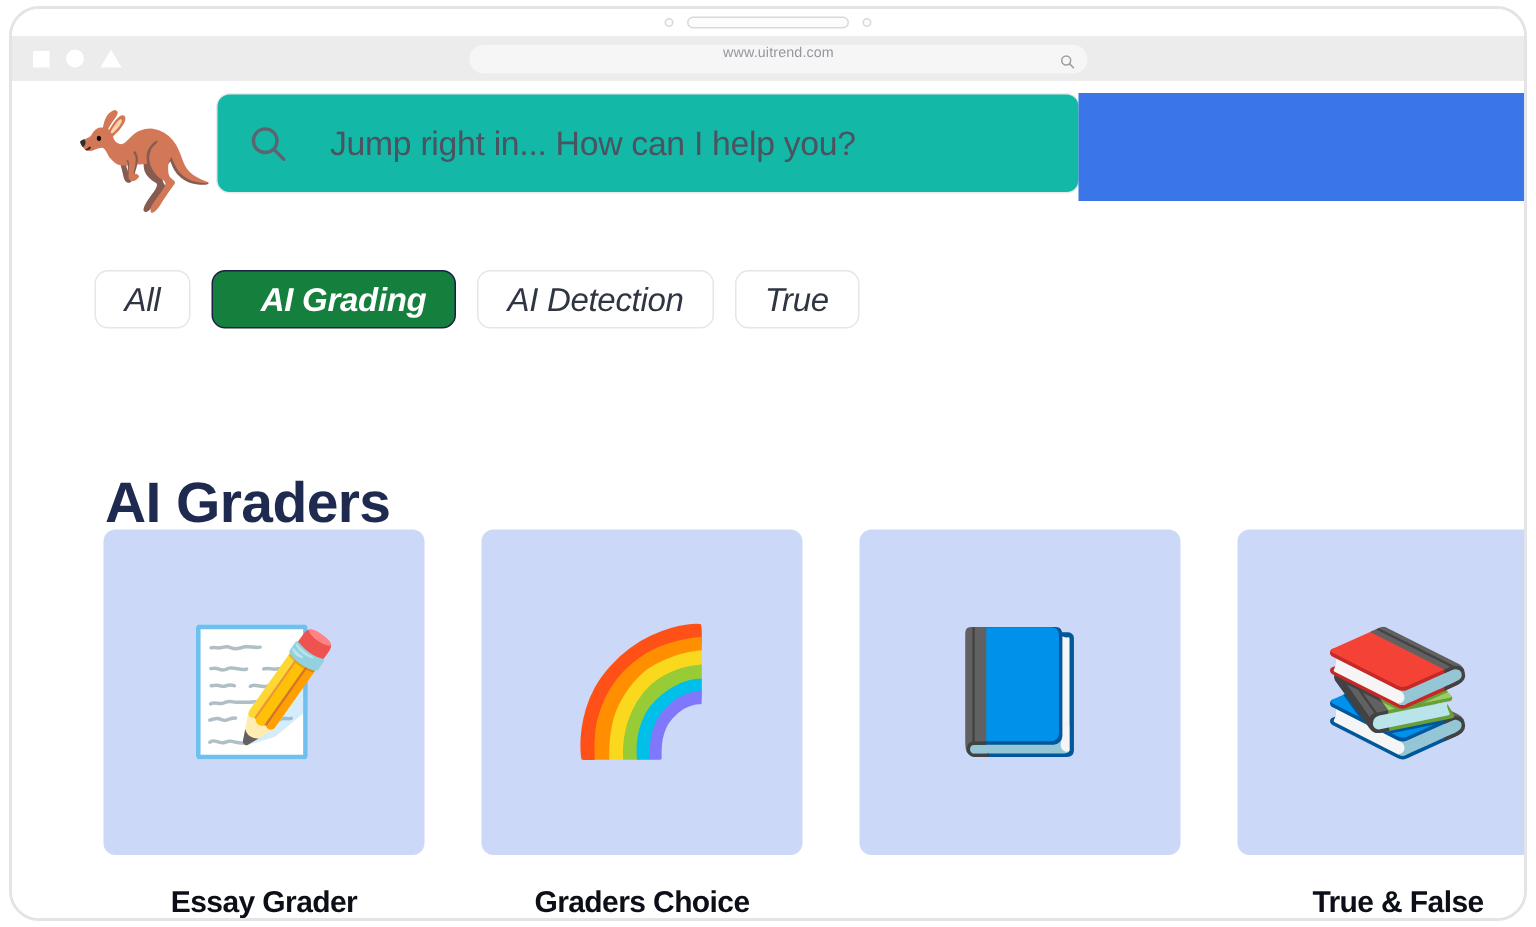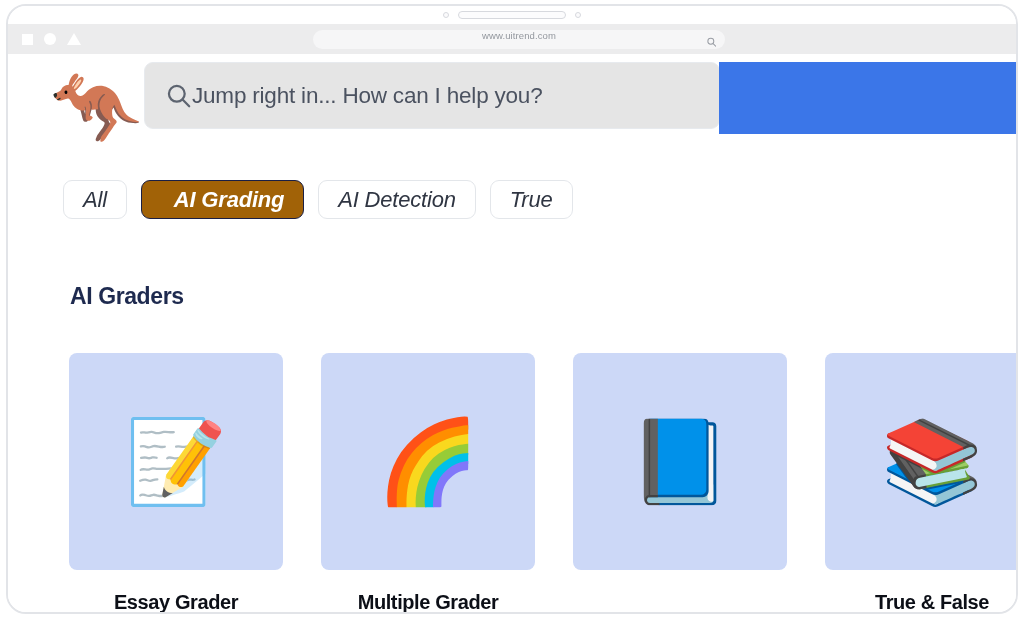--- a/index.html
+++ b/index.html
@@ -116,27 +116,27 @@
     align-items: flex-end;
     justify-content: center;
     font-size: 74px;
     line-height: 1;
     user-select: none;
   }
   .searchbar {
     position: absolute;
     left: 136px; top: 8px;
     width: 576px; height: 67px;
-    background: #e5e5e5;
+    background: #14b8a6;
     border: 1px solid #e7eaee;
     border-radius: 9px;
     display: flex;
     align-items: center;
     padding-left: 20px;
-    gap: 0;
+    gap: 28px;
   }
   .search-icon { width: 27px; height: 27px; color: #5d6470; flex: 0 0 auto; }
   .search-placeholder {
     font-size: 22.5px;
     color: #4b5260;
     letter-spacing: -0.2px;
   }
   .blue-block {
     position: absolute;
     left: 711px; top: 8px;
@@ -161,32 +161,32 @@
     align-items: center;
     justify-content: center;
     font-size: 22px;
     color: #2f3542;
     letter-spacing: -0.2px;
     cursor: pointer;
     white-space: nowrap;
     font-style: italic;
   }
   .tab.active {
-    background: #a16207;
+    background: #15803d;
     border-color: #1a1f45;
     color: #ffffff;
     font-weight: bold;
     padding-left: 32px;
   }
 
   
   .section-title {
     position: absolute;
-    left: 62px; top: 229px;
-    font-size: 23px;
+    left: 62px; top: 261px;
+    font-size: 38px;
     font-weight: bold;
     color: #1e2a4f;
     letter-spacing: -0.4px;
   }
 
   
   .cards {
     position: absolute;
     left: 61px; top: 299px;
     display: flex;
@@ -273,21 +273,21 @@
     <div class="cards">
 
       <div class="card">
         <div class="card-thumb">📝</div>
         <div class="card-title">Essay Grader</div>
 
       </div>
 
       <div class="card">
         <div class="card-thumb">🌈</div>
-        <div class="card-title">Multiple Grader</div>
+        <div class="card-title">Graders Choice</div>
 
       </div>
 
       <div class="card">
         <div class="card-thumb">📘</div>
 
       </div>
 
       <div class="card">
         <div class="card-thumb">📚</div>

